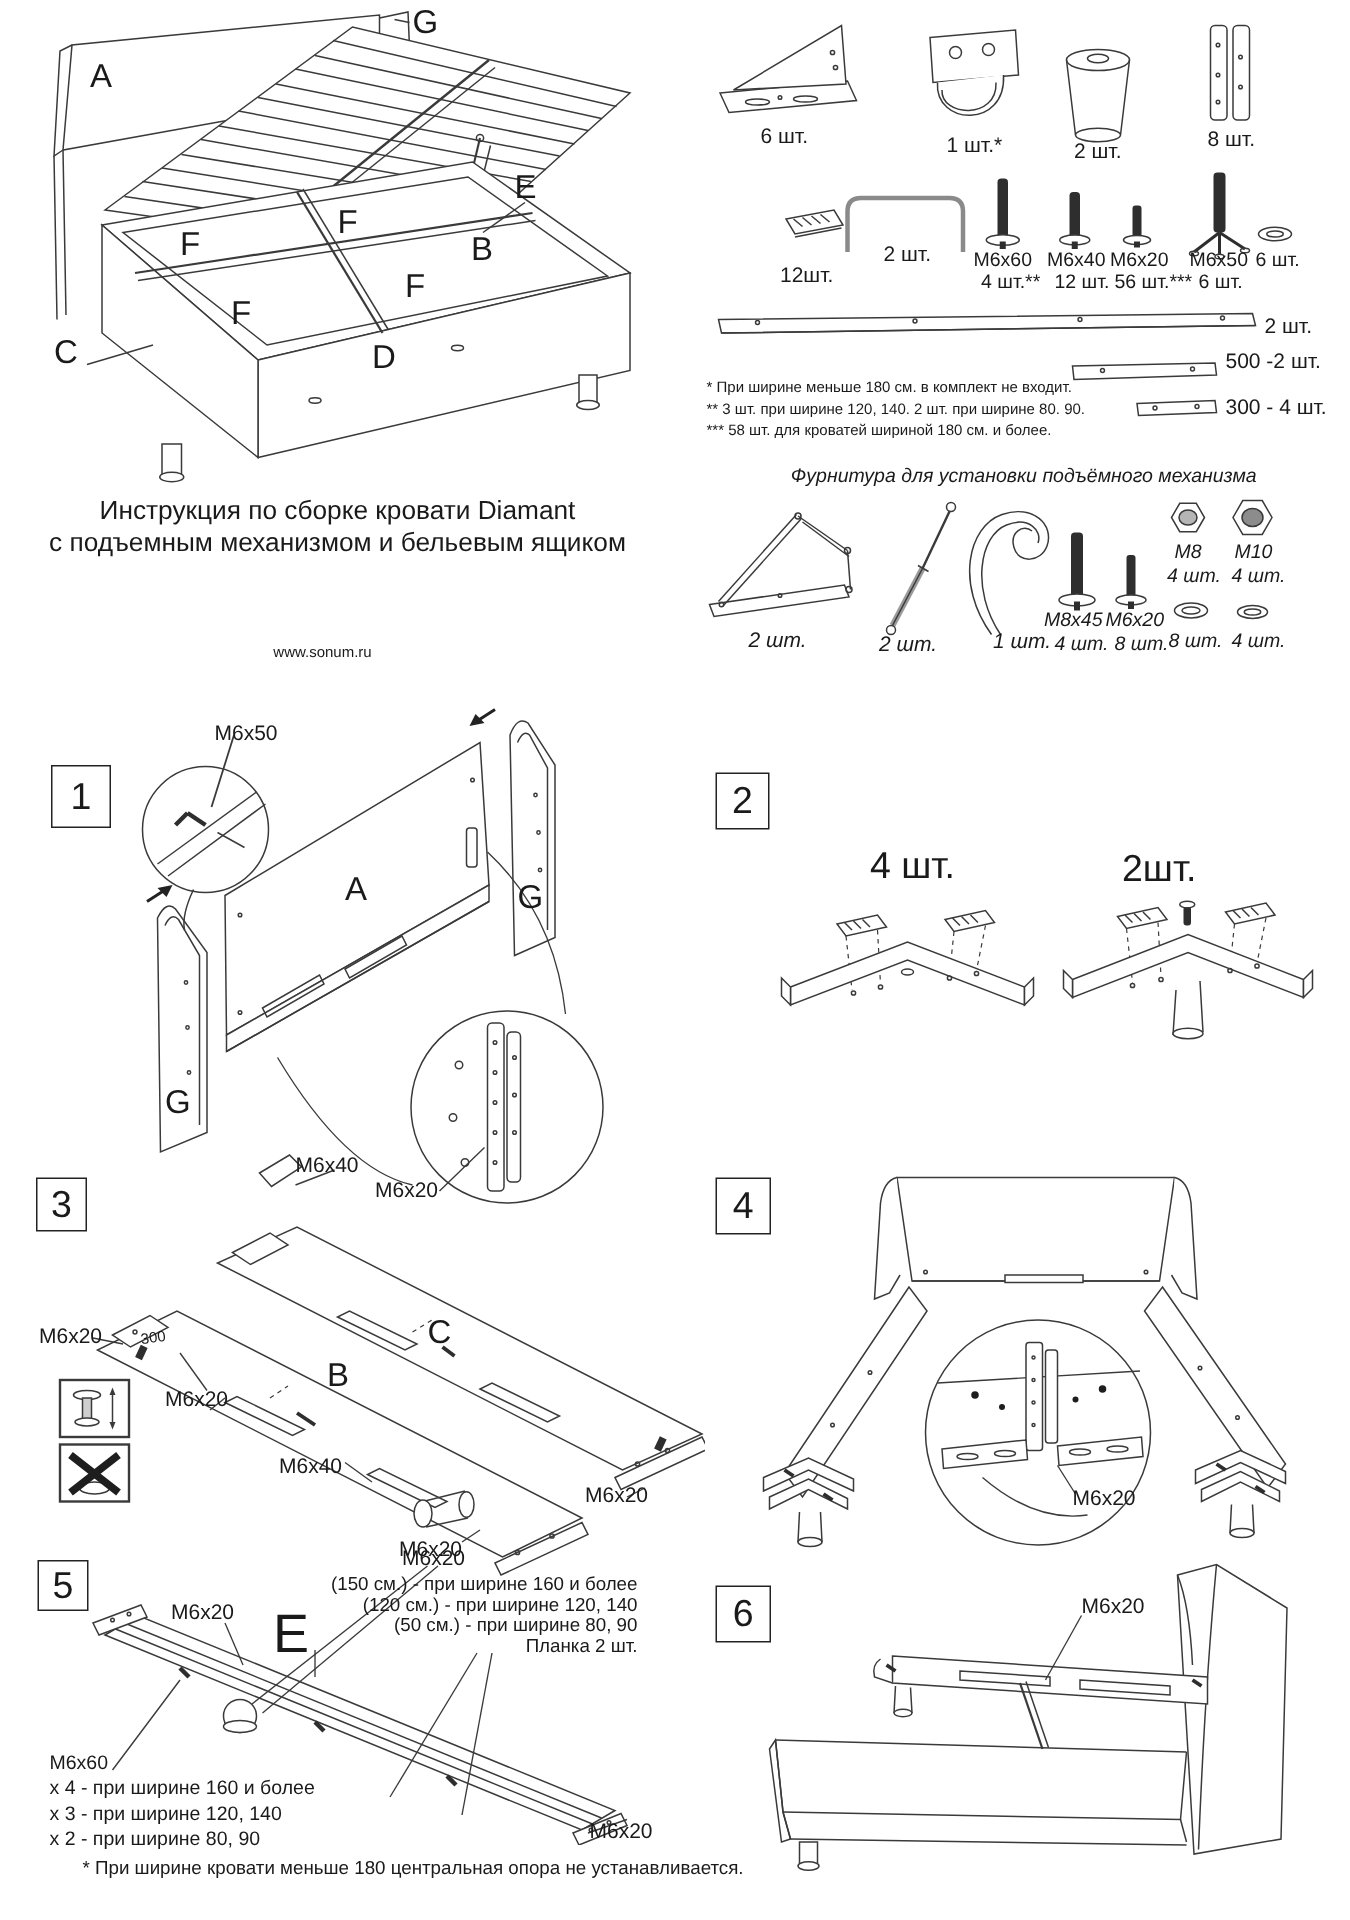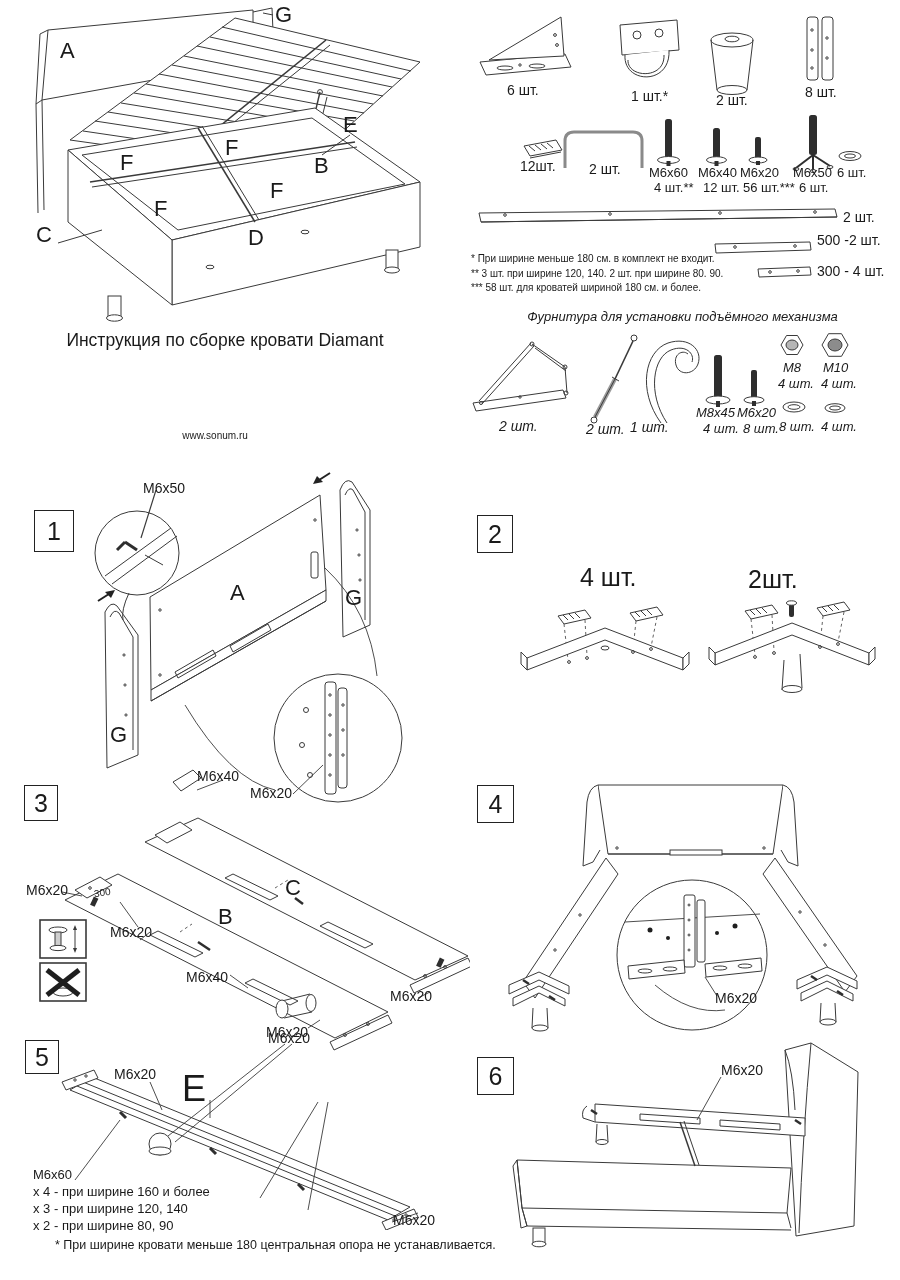--- a/index.html
+++ b/index.html
@@ -85,20 +85,21 @@
   <span class="lbl s22" style="left:100px;top:150px;">F</span>
   <span class="lbl s22" style="left:205px;top:135px;">F</span>
   <span class="lbl s22" style="left:134px;top:196px;">F</span>
   <span class="lbl s22" style="left:250px;top:178px;">F</span>
   <span class="lbl s22" style="left:16px;top:222px;">C</span>
   <span class="lbl s22" style="left:228px;top:225px;">D</span>
 </div>
 
 <div class="titleblock" style="left:25px;top:330px;width:400px;">
   <span class="s17">Инструкция по сборке кровати Diamant</span>
+  <span class="s17">с подъемным механизмом и бельевым ящиком</span>
 </div>
 <div class="titleblock" style="left:25px;top:430px;width:380px;">
   <span class="s15">www.sonum.ru</span>
 </div>
 
 <div class="panel" style="left:465px;top:0;width:435px;height:300px;">
   <svg width="435" height="300" viewBox="0 0 435 300" fill="none" stroke="#3a3a3a" stroke-width="1">
     <g>
       <polygon points="15,62 100,54 106,67 21,75" fill="#fff"></polygon>
       <polygon points="24,60 96,17 99,56" fill="#fff"></polygon>
@@ -185,21 +186,21 @@
     <g>
       <polygon points="293,269 345,267 346,275 294,277" fill="#fff"></polygon>
       <circle cx="305" cy="272" r="1.3"></circle>
         <circle cx="333" cy="271" r="1.3"></circle>
     </g>
   </svg>
   <span class="lbl s14" style="left:42px;top:82px;">6 шт.</span>
   <span class="lbl s14" style="left:166px;top:88px;">1 шт.*</span>
   <span class="lbl s14" style="left:251px;top:92px;">2 шт.</span>
   <span class="lbl s14" style="left:340px;top:84px;">8 шт.</span>
-  <span class="lbl s14" style="left:55px;top:158px;">12шт.</span>
+  <span class="lbl s14" style="left:55px;top:175px;">12шт.</span>
   <span class="lbl s14" style="left:124px;top:161px;">2 шт.</span>
   <span class="lbl s13" style="left:184px;top:166px;">M6x60</span>
   <span class="lbl s13" style="left:189px;top:181px;">4 шт.**</span>
   <span class="lbl s13" style="left:233px;top:166px;">M6x40</span>
   <span class="lbl s13" style="left:238px;top:181px;">12 шт.</span>
   <span class="lbl s13" style="left:275px;top:166px;">M6x20</span>
   <span class="lbl s13" style="left:278px;top:181px;">56 шт.***</span>
   <span class="lbl s13" style="left:328px;top:166px;">M6x50</span>
   <span class="lbl s13" style="left:334px;top:181px;">6 шт.</span>
   <span class="lbl s13" style="left:372px;top:166px;">6 шт.</span>
@@ -265,21 +266,21 @@
     <g>
       <ellipse cx="370" cy="103" rx="10" ry="4.3" fill="#fff"></ellipse>
         <ellipse cx="370" cy="103" rx="5.5" ry="2"></ellipse>
     </g>
   </svg>
   <div class="titleblock" style="left:20px;top:4px;width:395px;">
     <span class="s13">Фурнитура для установки подъёмного механизма</span>
   </div>
   <span class="lbl s14" style="left:34px;top:113px;">2 шт.</span>
   <span class="lbl s14" style="left:121px;top:116px;">2 шт.</span>
-  <span class="lbl s14" style="left:165px;top:114px;">1 шт.</span>
+  <span class="lbl s14" style="left:197px;top:114px;">1 шт.</span>
   <span class="lbl s13" style="left:231px;top:101px;">M8x45</span>
   <span class="lbl s13" style="left:272px;top:101px;">M6x20</span>
   <span class="lbl s13" style="left:238px;top:117px;">4 шт.</span>
   <span class="lbl s13" style="left:278px;top:117px;">8 шт.</span>
   <span class="lbl s13" style="left:318px;top:56px;">M8</span>
   <span class="lbl s13" style="left:358px;top:56px;">M10</span>
   <span class="lbl s13" style="left:313px;top:72px;">4 шт.</span>
   <span class="lbl s13" style="left:356px;top:72px;">4 шт.</span>
   <span class="lbl s13" style="left:314px;top:115px;">8 шт.</span>
   <span class="lbl s13" style="left:356px;top:115px;">4 шт.</span>
@@ -588,20 +589,26 @@
       <line x1="372" y1="192" x2="398" y2="183"></line>
       <line x1="190" y1="88" x2="190" y2="70"></line>
     </g>
   </svg>
   <div class="numbox" style="left:5px;top:10px;width:32px;height:32px;">
     <span>5</span>
   </div>
   <span class="lbl s14" style="left:248px;top:0px;">M6x20</span>
   <span class="lbl s14" style="left:94px;top:36px;">M6x20</span>
   <span class="lbl s34" style="left:162px;top:38px;">E</span>
+  <div class="rightblock" style="left:160px;top:20px;width:245px;">
+    <span>(150 см.) - при ширине 160 и более</span>
+    <span>(120 см.) - при ширине 120, 140</span>
+    <span>(50 см.) - при ширине 80, 90</span>
+    <span>Планка 2 шт.</span>
+  </div>
   <div class="leftblock" style="left:13px;top:136px;">
     <span>M6x60</span>
     <span>х 4 - при ширине 160 и более</span>
     <span>х 3 - при ширине 120, 140</span>
     <span>х 2 - при ширине 80, 90</span>
   </div>
   <span class="lbl s14" style="left:373px;top:182px;">M6x20</span>
 </div>
 
 <span class="lbl s12" style="left:55px;top:1238px;">* При ширине кровати меньше 180 центральная опора не устанавливается.</span>

